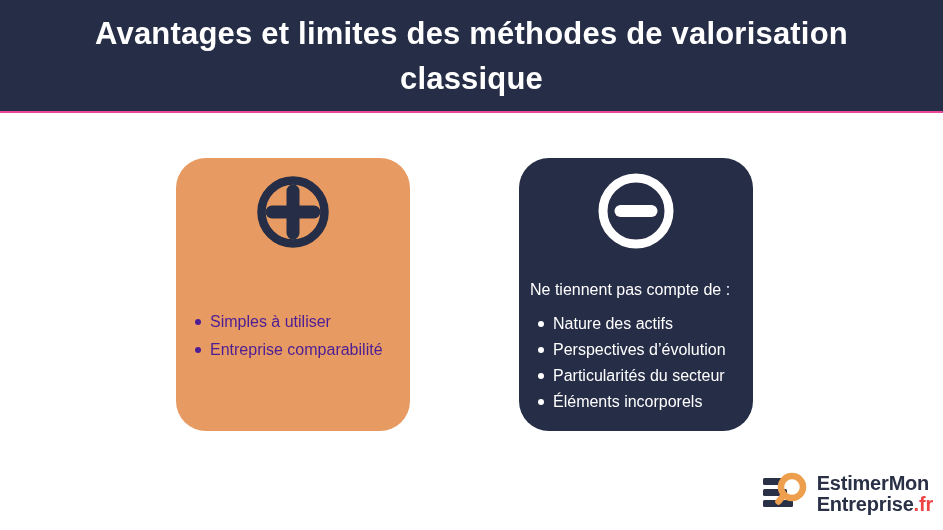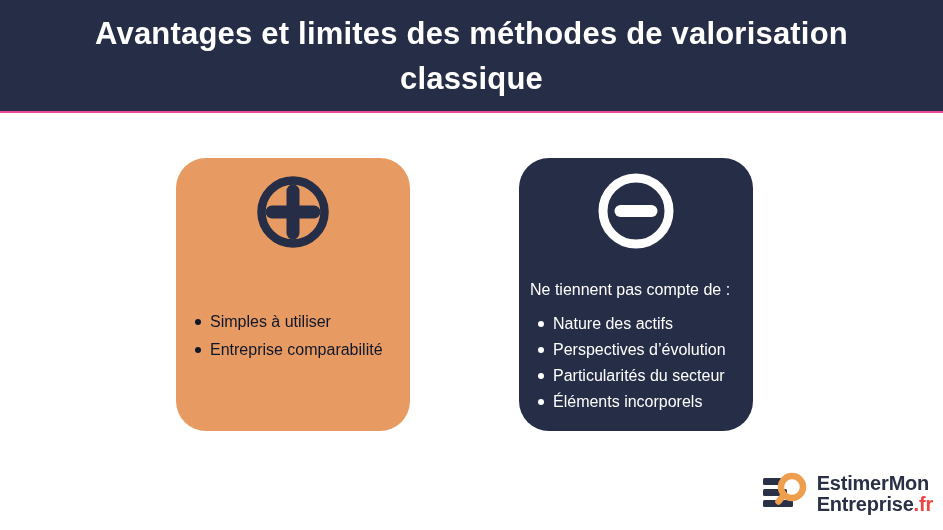--- a/index.html
+++ b/index.html
@@ -48,21 +48,21 @@
     height: 273px;
     border-radius: 30px;
     box-sizing: border-box;
     display: flex;
     flex-direction: column;
     align-items: center;
   }
   .card-advantages {
     left: 176px;
     background: #E79B62;
-    color: #0f172a;
+    color: #4c1d95;
   }
   .card-limitations {
     left: 519px;
     background: #262D46;
     color: #ffffff;
   }
 
   .icon-wrap { flex: 0 0 auto; line-height: 0; }
   .card-advantages .icon-wrap { margin-top: 18px; }
   .card-limitations .icon-wrap { margin-top: 15px; }

